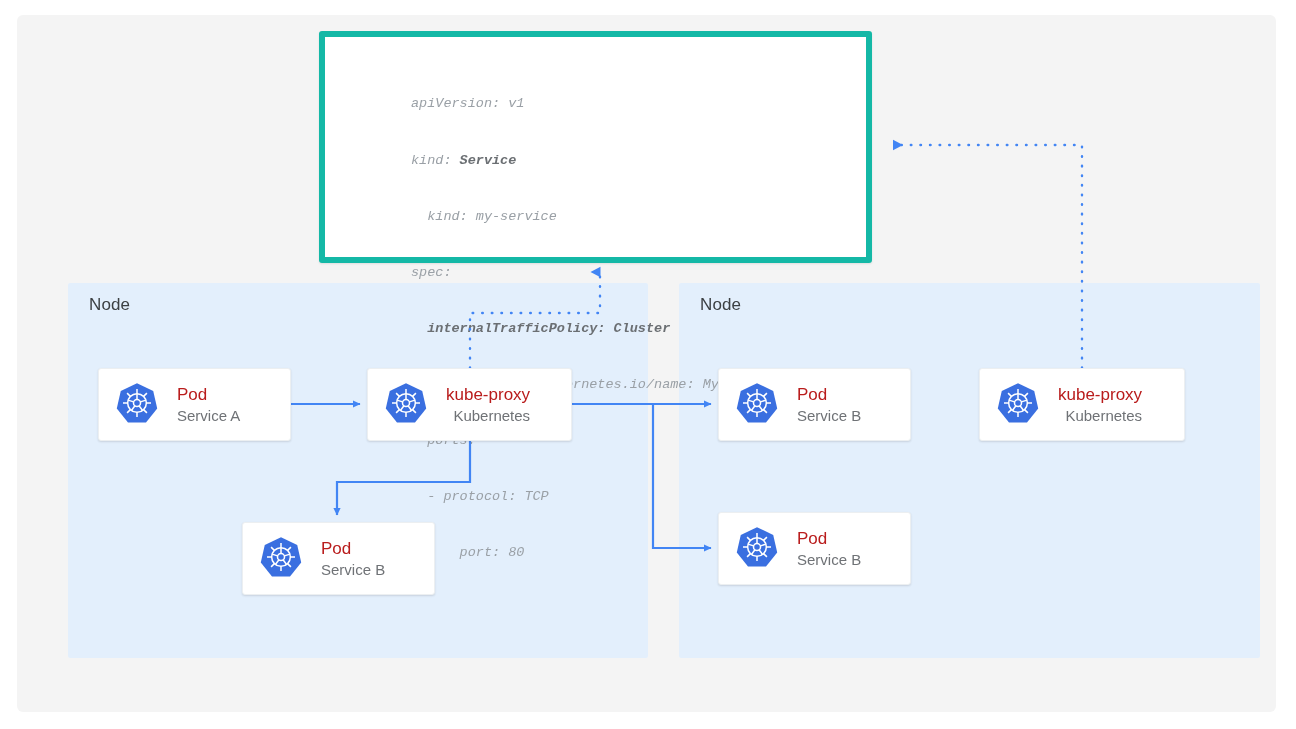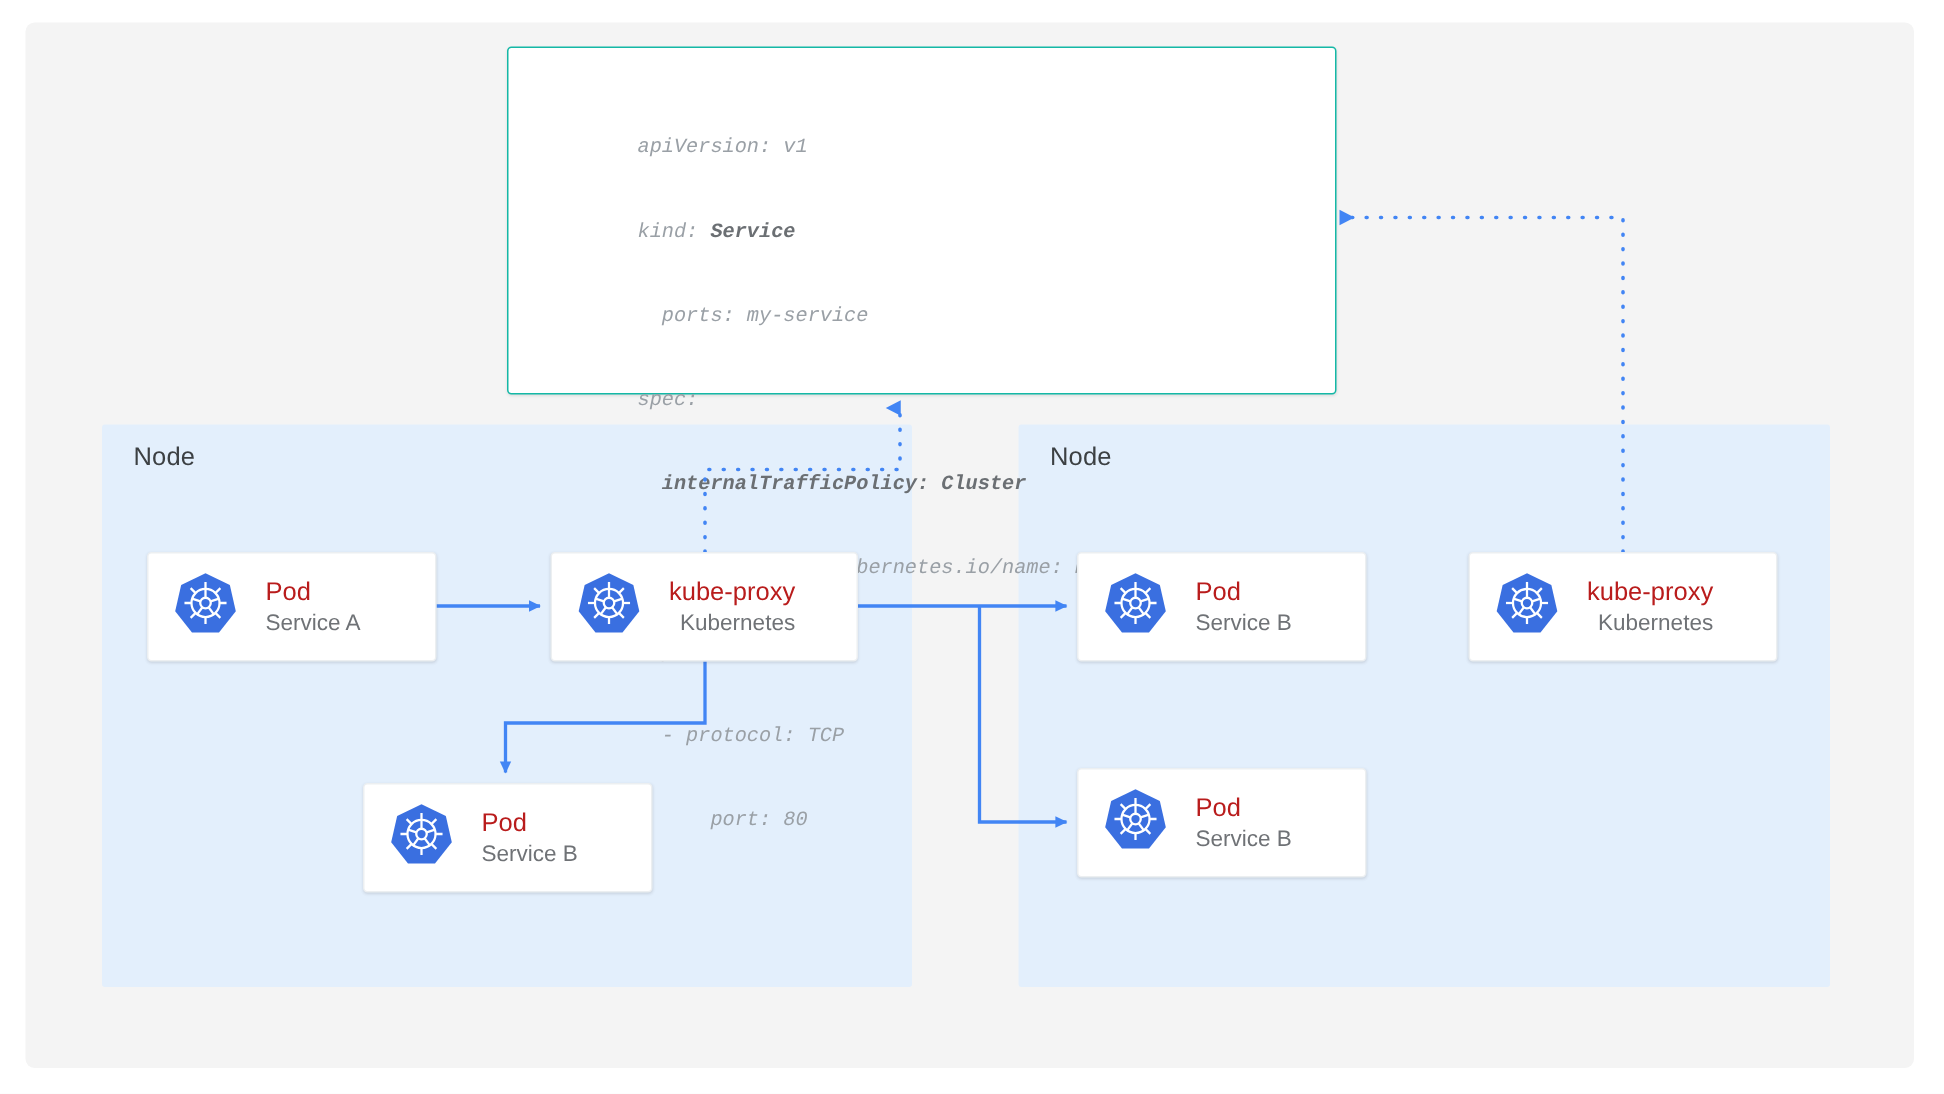--- a/index.html
+++ b/index.html
@@ -28,40 +28,41 @@
     height: 697px;
     background: #f4f4f4;
     border-radius: 6px;
   }
 
   
   .node-box {
     position: absolute;
     background: #e3effc;
     border-radius: 2px;
+    padding-left: 40px;
   }
   .node-label {
     position: absolute;
     left: 21px;
     top: 12px;
     font-size: 17px;
     color: #3c4043;
     letter-spacing: 0.1px;
     white-space: nowrap;
   }
 
   
   .yaml-card {
     position: absolute;
-    left: 338px;
+    left: 319px;
     top: 31px;
     width: 553px;
     height: 232px;
     background: #ffffff;
-    border: 1px solid #14b8a6;
+    border: 6px solid #14b8a6;
     border-radius: 3px;
     box-shadow: 0 1px 2px rgba(60,64,67,0.12);
     box-sizing: border-box;
   }
   .yaml-body {
     position: absolute;
     left: 86px;
     top: 21px;
     font-family: "Liberation Mono", "DejaVu Sans Mono", monospace;
     font-style: italic;
@@ -137,21 +138,21 @@
   </div>
 
   <div class="node-box" style="left:679px; top:283px; width:541px; height:375px;">
     <div class="node-label">Node</div>
   </div>
 
   <div class="yaml-card">
     <div class="yaml-body">
       <div class="yaml-line">apiVersion: v1</div>
       <div class="yaml-line"><span>kind: </span><span class="b">Service</span></div>
-      <div class="yaml-line">  ports: my-service</div>
+      <div class="yaml-line">  kind: my-service</div>
       <div class="yaml-line">spec:</div>
       <div class="yaml-line bold">  internalTrafficPolicy: Cluster</div>
       <div class="yaml-line">  selector: app.kubernetes.io/name: MyApp</div>
       <div class="yaml-line">  ports:</div>
       <div class="yaml-line">  - protocol: TCP</div>
       <div class="yaml-line">      port: 80</div>
     </div>
   </div>
 
   <svg id="connectors" viewBox="0 0 1296 729" xmlns="http://www.w3.org/2000/svg">

